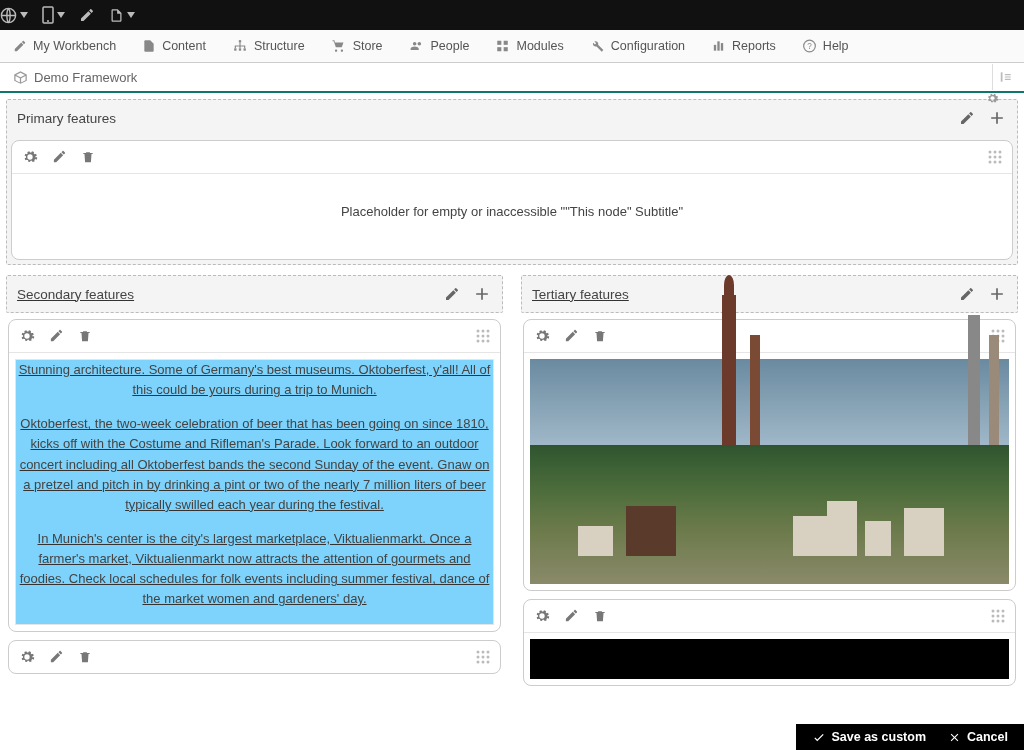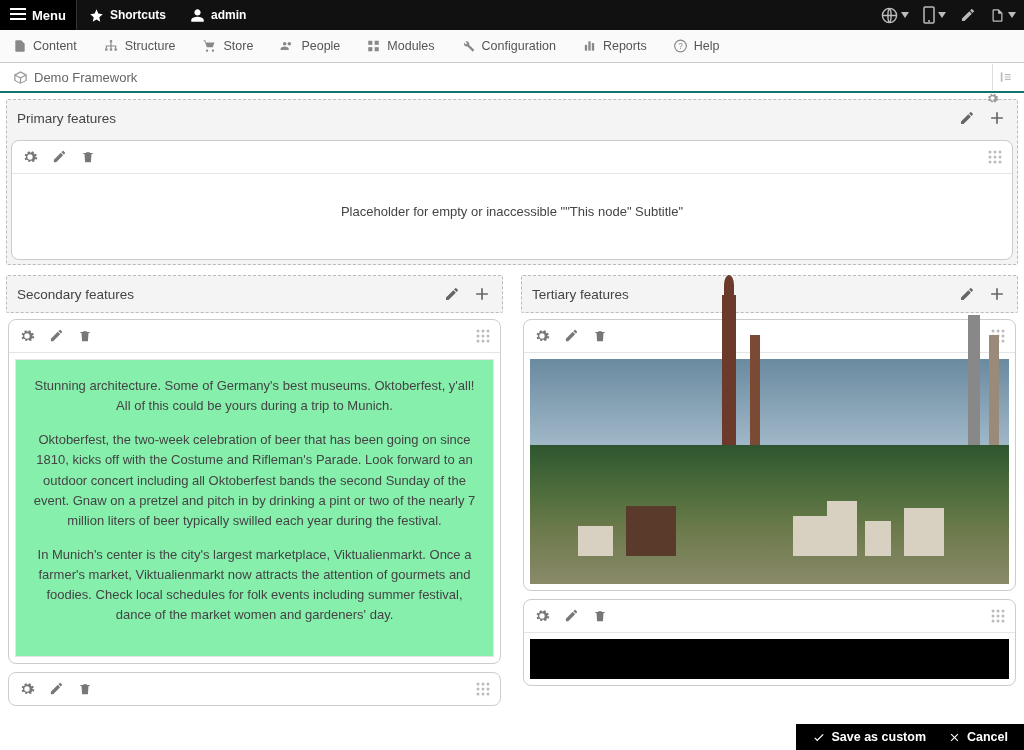--- a/index.html
+++ b/index.html
@@ -37,24 +37,24 @@
 .pane-wrapper { padding: 2px; }
 .pane { background: #fff; border: 1px solid #ccc; border-radius: 8px; margin: 2px; }
 .pane-toolbar { display: flex; align-items: center; justify-content: space-between; padding: 8px 10px; border-bottom: 1px solid #e5e5e5; }
 .pane-tool-left { display: flex; gap: 14px; }
 .pane-tool-left svg { fill: #777; cursor: pointer; }
 .drag-handle { cursor: move; }
 .drag-handle svg { fill: #bbb; }
 .pane-body { padding: 20px 8px; color: #444; font-size: 13px;}
 .pane-body.placeholder-text { padding: 30px 6px 40px 6px; }
 
-.cols { display: flex; gap: 18px; }
+.cols { display: flex; gap: 18px; text-decoration: underline; }
 .col { flex: 1; }
 
-.article-text { padding: 16px; line-height: 1.55; font-size: 13px; color: #444; background:#86efac; border:1px solid #e5e5e5; margin:6px;}
+.article-text { line-height: 1.55; font-size: 13px; color: #444; background:#7dd3fc; border:1px solid #e5e5e5; margin:6px;}
 .article-text p { margin-bottom: 14px; }
 
 .city-img { height: 225px; margin: 6px; }
 .city-sky { height: 38%; background: linear-gradient(#6a8aa0, #a0b8c8); position: relative; }
 .city-ground { height: 62%; background: linear-gradient(#2f5530 0%, #4a6b3a 30%, #6b7a4a 60%, #8a8a6a 100%); position: relative; }
 .tower { position: absolute; bottom: 0; background: #6b3a2a; }
 .t1 { left: 40%; width: 14px; height: 150px; }
 .t1::before { content:""; position:absolute; top:-20px; left:2px; width:10px; height:20px; background:#6b3a2a; border-radius: 50% 50% 0 0; }
 .t2 { left: 46%; width: 10px; height: 110px; background:#7a4a35;}
 .bld { position:absolute; bottom:20%; background:#d8d0c0; }
@@ -73,42 +73,20 @@
 .savebar { position: fixed; bottom: 0; right: 0; background: #000; color: #fff; display: flex; align-items: center; gap: 22px; padding: 6px 16px; font-size: 12.5px; }
 .savebar-item { display: flex; align-items: center; gap: 6px; cursor: pointer; font-weight: bold; text-align: center; }
 .savebar-item svg { fill: #fff; }
 
 svg { display: block; }
 </style>
 </head>
 <body>
 
 <div class="topbar">
-  <div class="topbar-left">
-    <div class="menu-btn">
-      <svg width="16" height="14">
-          <rect width="16" height="2" fill="#fff"></rect>
-          <rect y="5" width="16" height="2" fill="#fff"></rect>
-          <rect y="10" width="16" height="2" fill="#fff"></rect>
-        </svg>
-      <span>Menu</span>
-    </div>
-    <div class="top-item">
-      <svg width="15" height="15" viewBox="0 0 24 24">
-          <path fill="#fff" d="M12 2l2.9 6.9L22 10l-5.5 4.8L18 22l-6-3.5L6 22l1.5-7.2L2 10l7.1-1.1z"></path>
-        </svg>
-      <span>Shortcuts</span>
-    </div>
-    <div class="top-item">
-      <svg width="15" height="15" viewBox="0 0 24 24">
-          <path fill="#fff" d="M12 12c2.7 0 5-2.3 5-5s-2.3-5-5-5-5 2.3-5 5 2.3 5 5 5zm0 2c-3.3 0-10 1.7-10 5v3h20v-3c0-3.3-6.7-5-10-5z"></path>
-        </svg>
-      <span>admin</span>
-    </div>
-  </div>
   <div class="topbar-right">
     <div class="top-icon-btn">
       <svg width="17" height="17" viewBox="0 0 24 24">
           <circle cx="12" cy="12" r="10" fill="none" stroke="#bbb" stroke-width="2"></circle>
           <path d="M2 12h20M12 2c3 3 3 17 0 20M12 2c-3 3-3 17 0 20" fill="none" stroke="#bbb" stroke-width="2"></path>
         </svg>
       <svg width="8" height="6">
           <path d="M0 0h8L4 6z" fill="#bbb"></path>
         </svg>
     </div>
@@ -131,20 +109,26 @@
           <path fill="#bbb" d="M14 2H6c-1.1 0-2 .9-2 2v16c0 1.1.9 2 2 2h12c1.1 0 2-.9 2-2V8l-6-6zM6 20V4h7v5h5v11H6z"></path>
         </svg>
       <svg width="8" height="6">
           <path d="M0 0h8L4 6z" fill="#bbb"></path>
         </svg>
     </div>
   </div>
 </div>
 
 <div class="admintoolbar">
+  <div class="admin-item">
+    <svg width="14" height="14" viewBox="0 0 24 24">
+        <path d="M3 17.25V21h3.75L17.8 9.94l-3.75-3.75L3 17.25zM20.7 7.04c.39-.39.39-1.02 0-1.41l-2.34-2.34c-.39-.39-1.02-.39-1.41 0l-1.83 1.83 3.75 3.75 1.83-1.83z"></path>
+      </svg>
+    <span>My Workbench</span>
+  </div>
   <div class="admin-item">
     <svg width="14" height="14" viewBox="0 0 24 24">
         <path d="M14 2H6c-1.1 0-2 .9-2 2v16c0 1.1.9 2 2 2h12c1.1 0 2-.9 2-2V8l-6-6z"></path>
       </svg>
     <span>Content</span>
   </div>
   <div class="admin-item">
     <svg width="16" height="14" viewBox="0 0 24 24">
         <rect x="10" y="2" width="4" height="4"></rect>
         <rect x="2" y="16" width="4" height="4"></rect>

